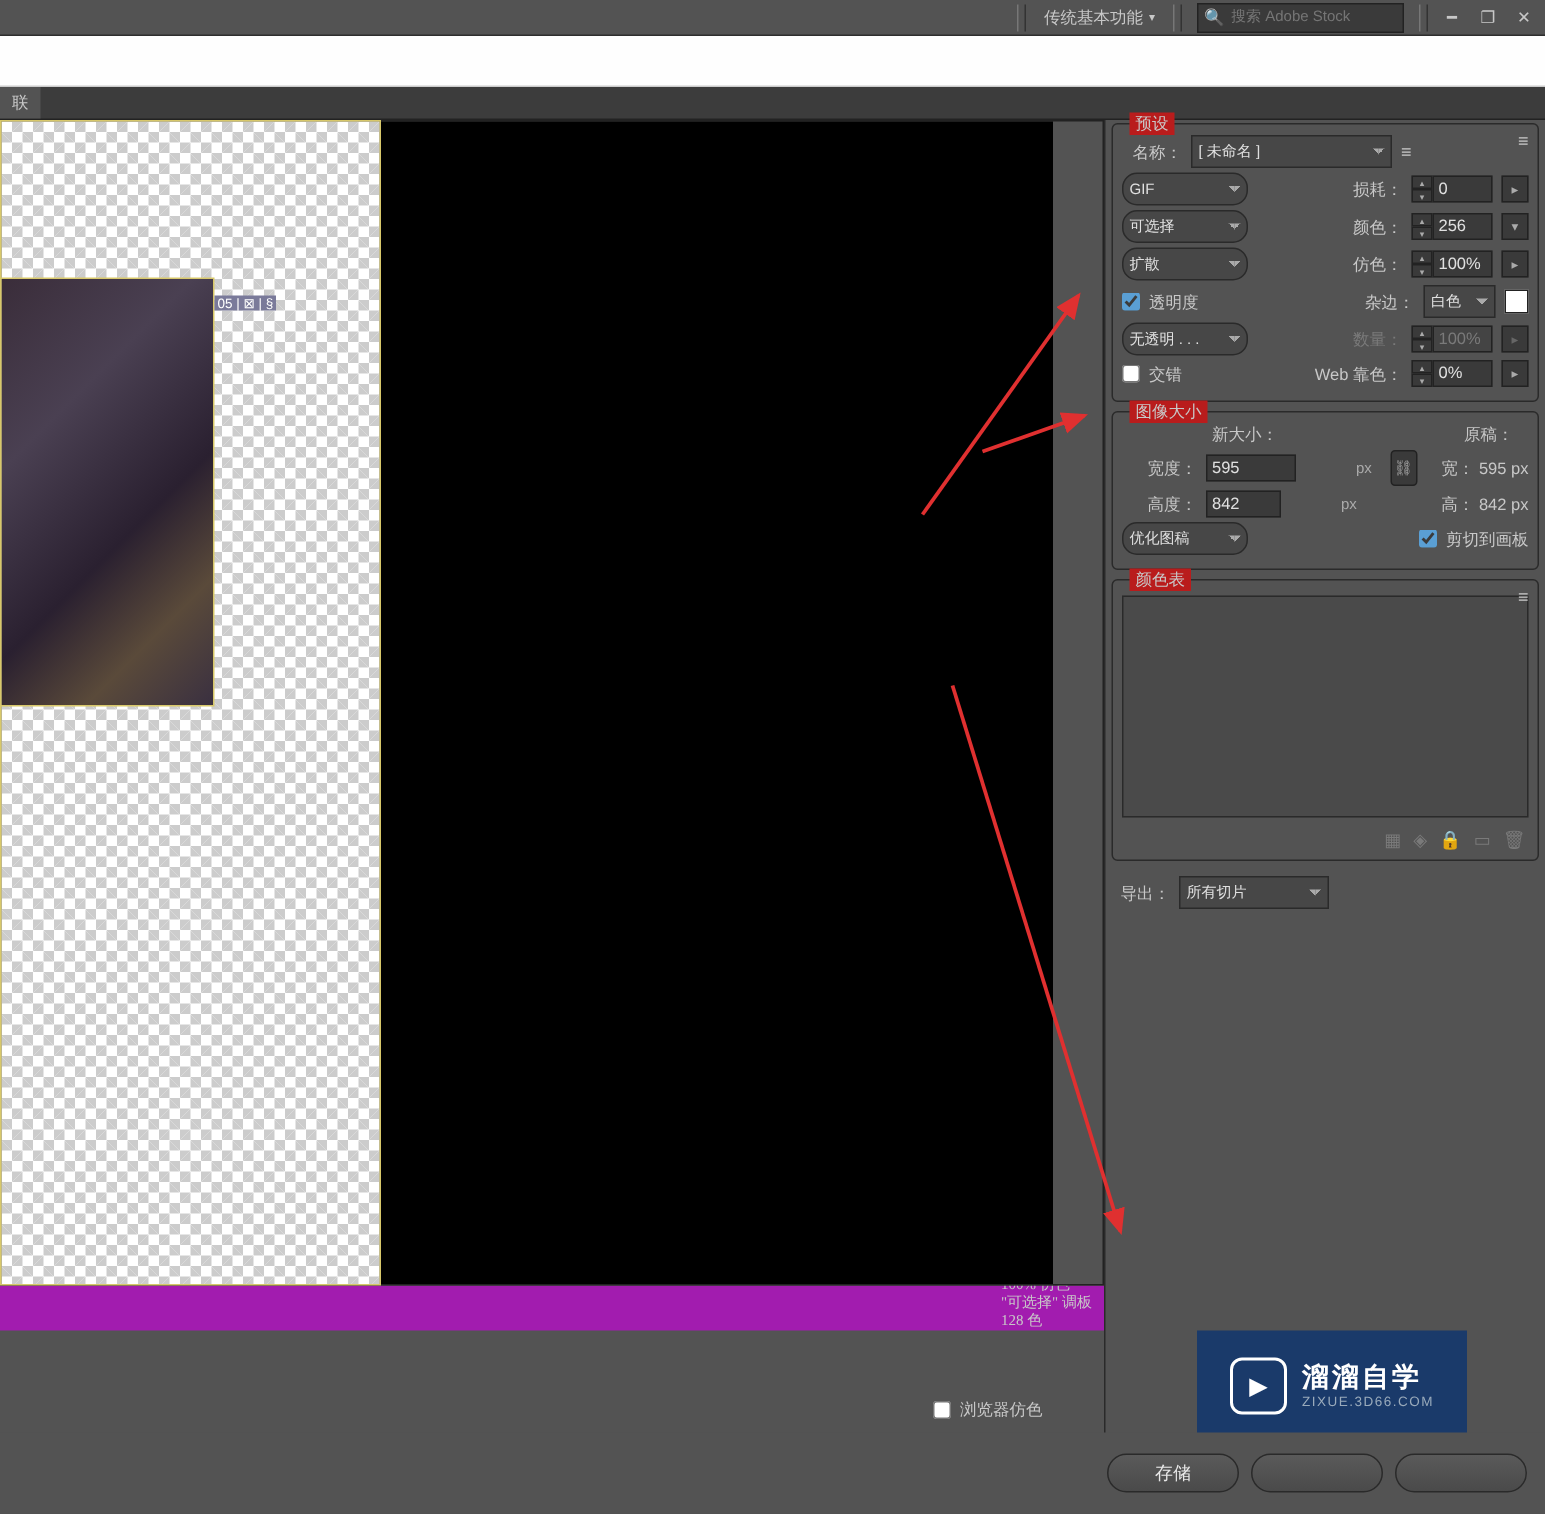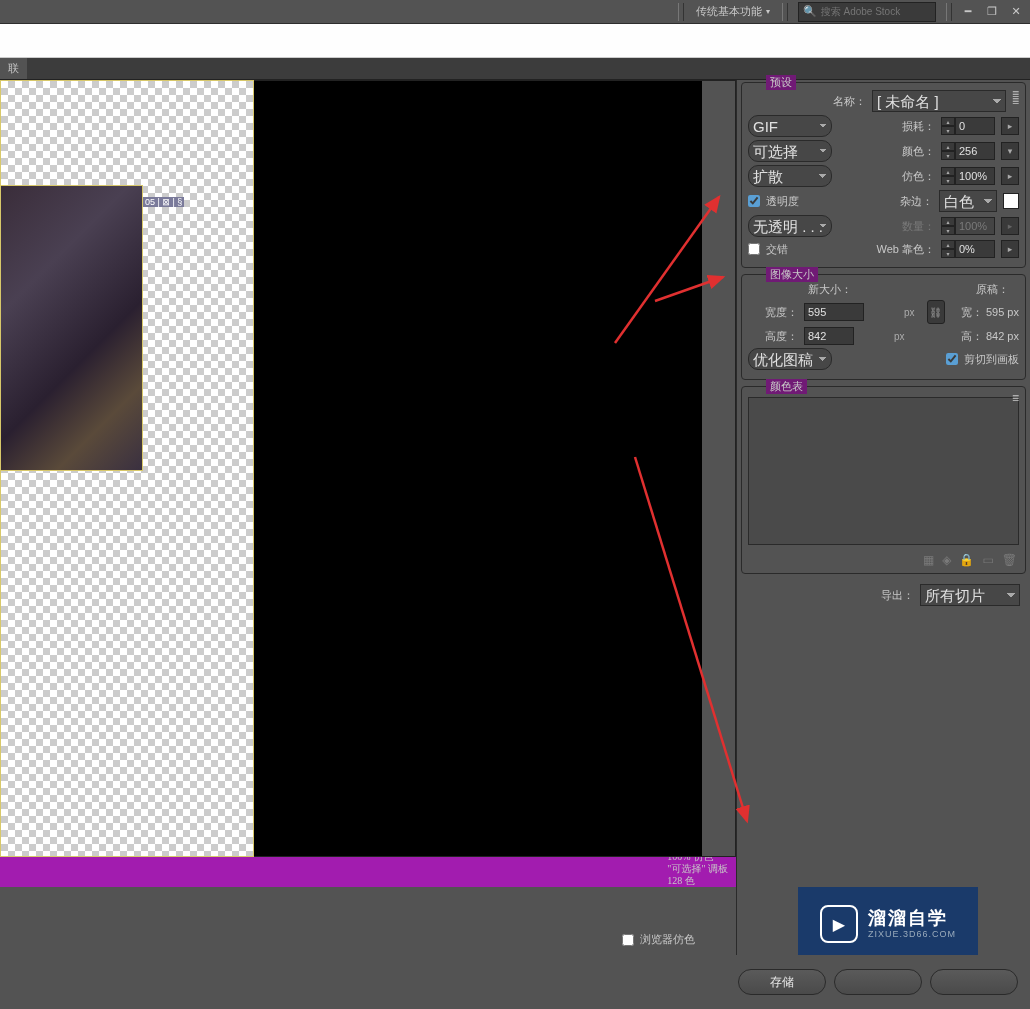--- a/index.html
+++ b/index.html
@@ -83,28 +83,28 @@
 }
 .canvasfoot .stats { text-align:left; line-height:12px; }
 .rightpanel {
   width: 294px;
   background:#535353;
   border-left:1px solid #2a2a2a;
   padding: 0;
   display:flex; flex-direction:column;
 }
 .panel-sec { border:1px solid #2a2a2a; margin:2px 4px 4px 4px; padding:4px 6px 6px 6px; position:relative; border-radius:4px;}
-.panel-title { position:absolute; top:-8px; left:24px; background:#701a75; padding:0 4px; font-size:11px; color:#c8c8c8;}
-.row { display:flex; align-items:center; margin:3px 0; gap:6px;justify-content:flex-end;}
+.panel-title { position:absolute; top:-8px; left:11px; background:#b91c1c; padding:0 4px; font-size:11px; color:#c8c8c8;}
+.row { display:flex; align-items:center; margin:3px 0; gap:6px;}
 .label { width:40px; text-align:right; color:#c8c8c8;}
 .label-sm { width:50px; text-align:right; color:#c8c8c8;}
 .label-dim { color:#7a7a7a; }
 select.sel {
   background:#474747; color:#e0e0e0; border:1px solid #2a2a2a;
-  height:22px; font-size:15px; padding:0 4px;
+  height:22px; font-size:10px; padding:0 4px;
   appearance:none; -webkit-appearance:none;
   background-image: linear-gradient(45deg,transparent 50%,#aaa 50%),linear-gradient(-45deg,transparent 50%,#aaa 50%);
   background-position: right 8px center, right 4px center;
   background-size: 4px 4px;
   background-repeat:no-repeat;
 }
 .sel-wide { width:84px;border-radius:10px; }
 .sel-name { width:134px; }
 .numfield {
   display:flex; align-items:center;
@@ -271,21 +271,21 @@
           <input class="num" value="100%" style="">
         </div>
         <div class="arrowbtn">▸</div>
       </div>
 
       <div class="row">
         <input type="checkbox" class="chk" checked="" style="">
         <span>透明度</span>
         <span style="flex:1"></span>
         <span class="label">杂边：</span>
-        <select class="sel" style="width:58px;"><option>白色</option></select>
+        <select class="sel" style="width:48px;"><option>白色</option></select>
         <div class="swatch"></div>
       </div>
 
       <div class="row">
         <select class="sel sel-wide"><option>无透明 . . .</option></select>
         <span style="flex:1"></span>
         <span class="label label-dim">数量：</span>
         <div class="numfield">
           <div class="spinner">
               <span>▴</span>

